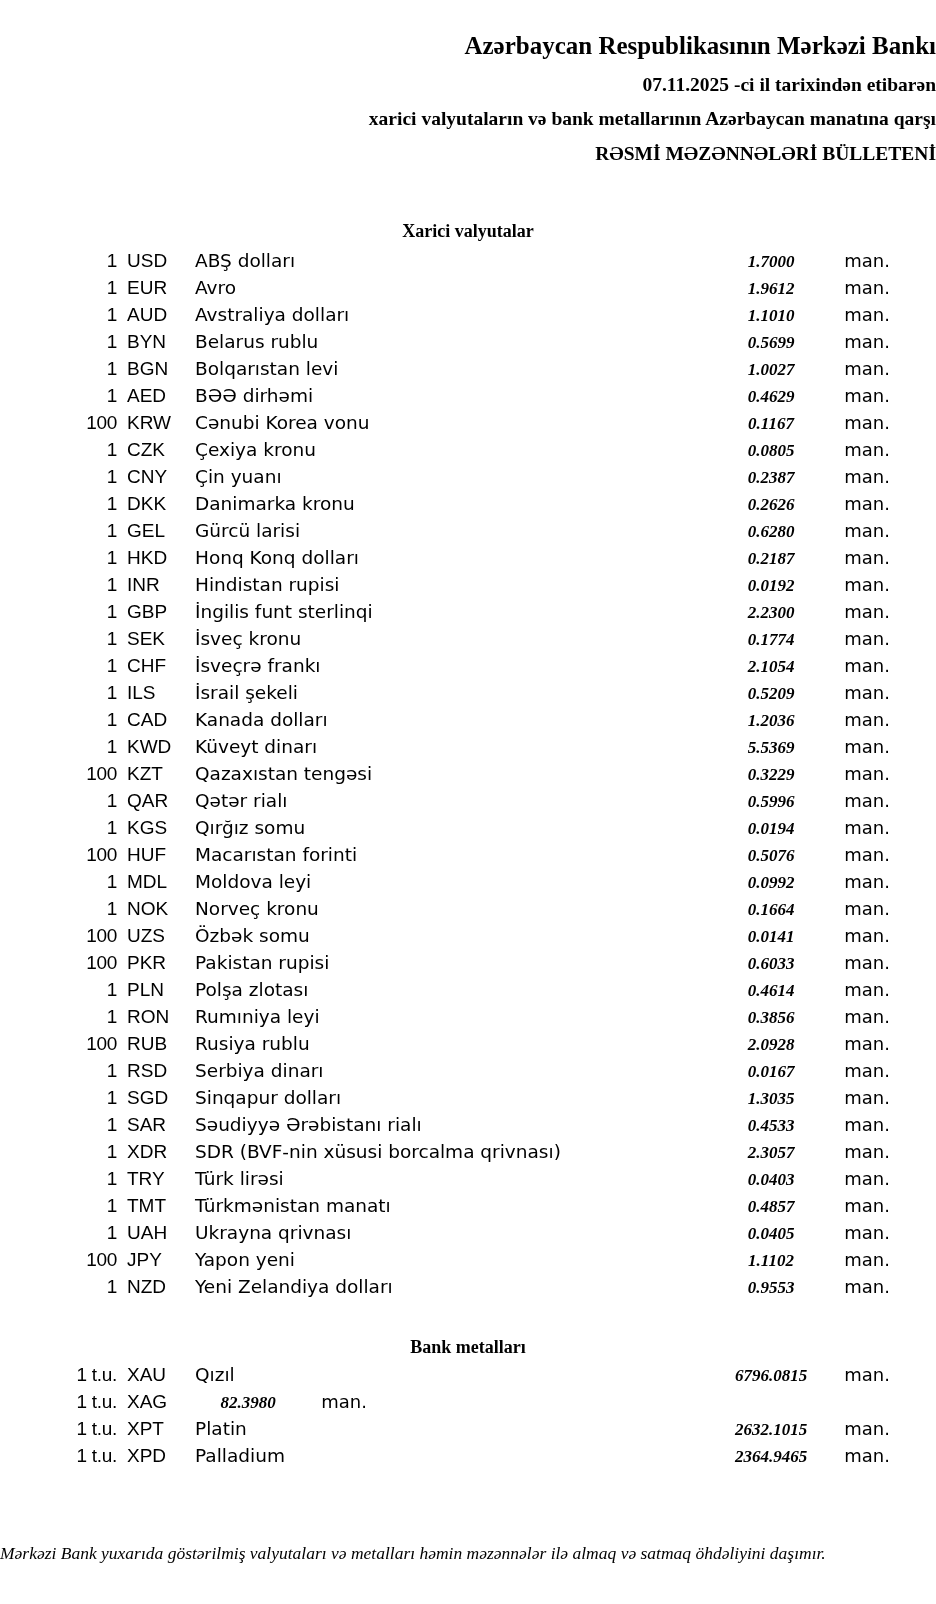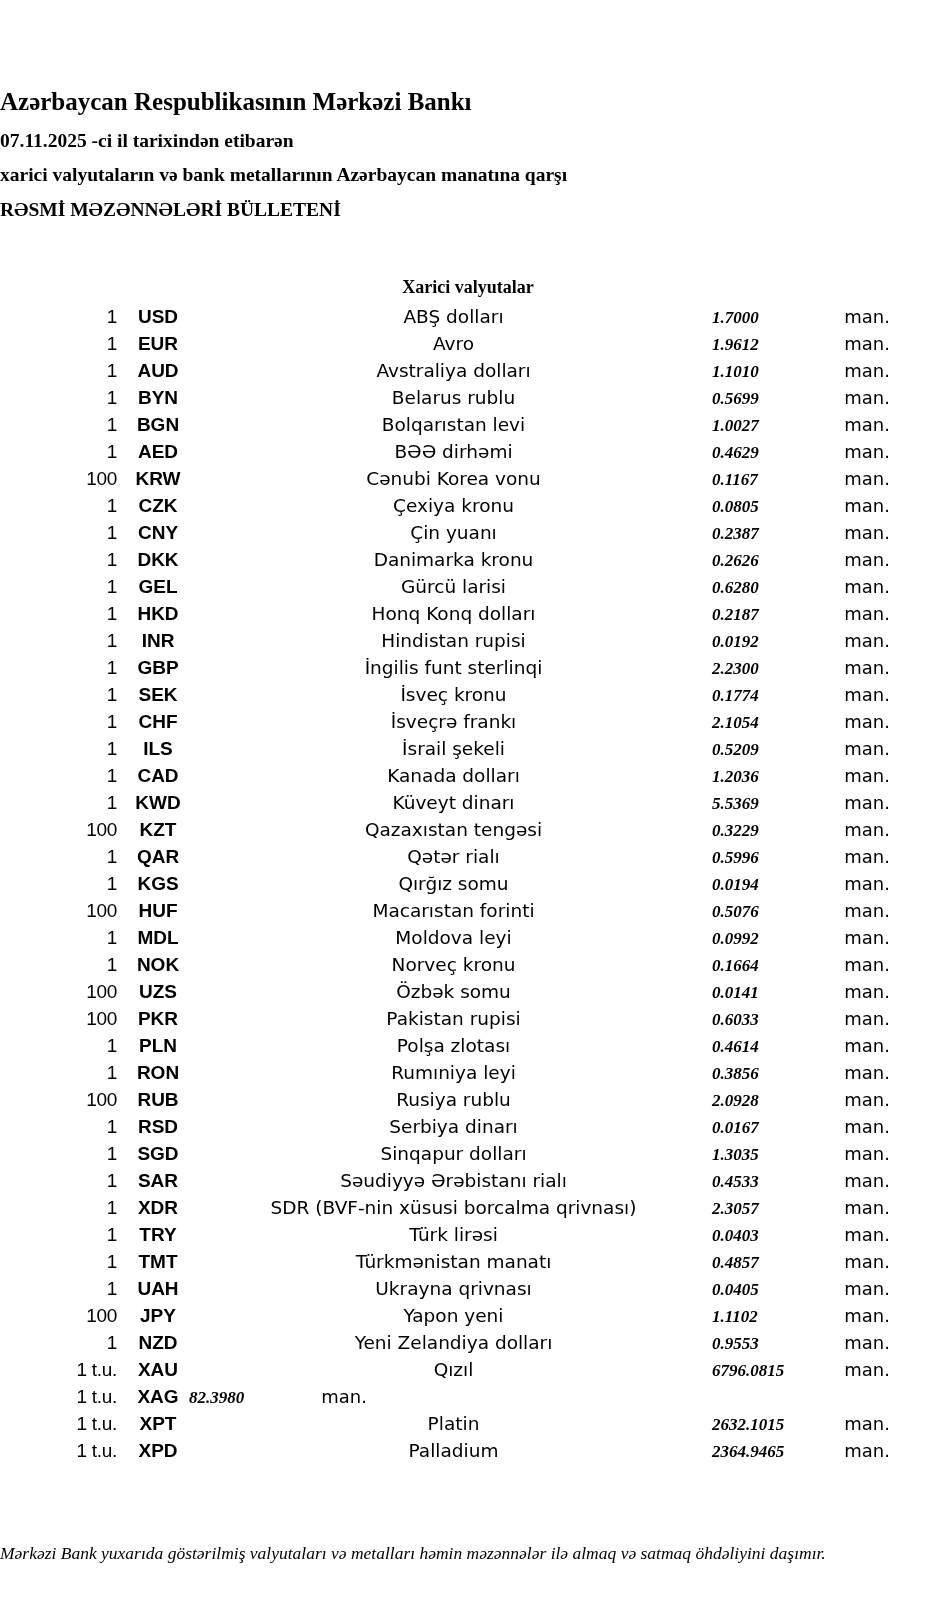--- a/index.html
+++ b/index.html
@@ -9,22 +9,22 @@
     height: 1604px;
     position: relative;
     color: #000000;
     font-family: "DejaVu Sans", sans-serif;
     overflow: hidden;
   }
   .page { width: 100%; height: 100%; position: relative; }
 
   
   .header {
-    padding-top: 88px;
-    text-align: left;
+    padding-top: 32px;
+    text-align: right;
     font-family: "Liberation Serif", serif;
     font-weight: bold;
   }
   .bank-name {
     font-size: 25px;
     line-height: 1.15;
     margin-bottom: 13px;
   }
   .header-line {
     font-size: 19.5px;
@@ -57,36 +57,34 @@
     width: 55px;
     text-align: right;
     font-family: "Liberation Sans", sans-serif;
     font-size: 19px;
     white-space: nowrap;
     letter-spacing: -0.3px;
   }
   .code {
     width: 62px;
     margin-left: 10px;
-    text-align: center;
+    text-align: left;
     font-family: "Liberation Sans", sans-serif;
     font-size: 19px;
-    font-weight: bold;
   }
   .name {
     flex: 1;
     margin-left: 6px;
     font-family: "DejaVu Sans", sans-serif;
     font-size: 18.5px;
     white-space: nowrap;
-    text-align: center;
   }
   .rate {
     width: 118px;
-    text-align: left;
+    text-align: center;
     font-family: "Liberation Serif", serif;
     font-weight: bold;
     font-style: italic;
     font-size: 17px;
     white-space: nowrap;
   }
   .unit {
     width: 60px;
     text-align: right;
     font-family: "DejaVu Sans", sans-serif;
@@ -388,20 +386,21 @@
       </div>
       <div class="rate-row">
         <span class="qty">1</span>
         <span class="code">NZD</span>
         <span class="name">Yeni Zelandiya dolları</span>
         <span class="rate">0.9553</span>
         <span class="unit">man.</span>
       </div>
     </div>
 
+  <div class="section-title metals-title">Bank metalları</div>
 
   <div class="table" id="metals-table">
       <div class="rate-row">
         <span class="qty">1 t.u.</span>
         <span class="code">XAU</span>
         <span class="name">Qızıl</span>
         <span class="rate">6796.0815</span>
         <span class="unit">man.</span>
       </div>
       <div class="rate-row">

